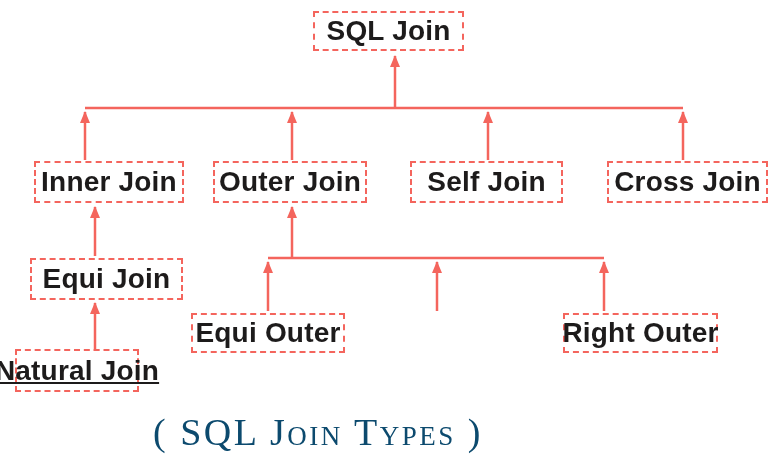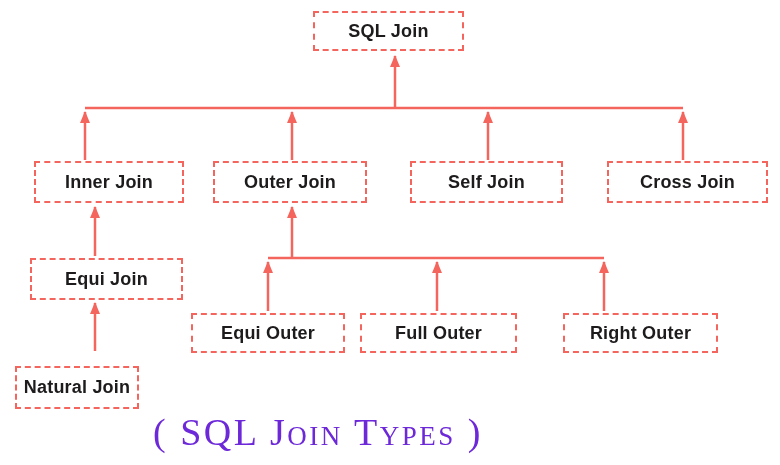--- a/index.html
+++ b/index.html
@@ -22,45 +22,45 @@
     stroke-width:2.5;
     fill:none;
   }
   #ah path{fill:var(--accent);}
   .node{
     position:absolute;
     box-sizing:border-box;
     border:2.5px dashed var(--accent);
     display:flex;align-items:center;justify-content:center;
     color:var(--ink);
-    font-size:18px;
+    font-size:28px;
     font-weight:600;
     letter-spacing:0.2px;
     white-space:nowrap;
     background:transparent;
   }
   .n-sql     {left:313px;top:11px; width:151px;height:40px;}
   .n-inner   {left:34px; top:161px;width:150px;height:42px;}
   .n-outer   {left:213px;top:161px;width:154px;height:42px;}
   .n-self    {left:410px;top:161px;width:153px;height:42px;text-align:right;}
   .n-cross   {left:607px;top:161px;width:161px;height:42px;}
   .n-equi    {left:30px; top:258px;width:153px;height:42px;}
-  .n-natural {left:15px; top:366px;width:124px;height:43px;}
+  .n-natural {left:15px; top:349px;width:124px;height:43px;text-decoration:underline;}
   .n-left    {left:191px;top:313px;width:154px;height:40px;}
   .n-full    {left:360px;top:313px;width:157px;height:40px;}
   .n-right   {left:527px;top:313px;width:155px;height:40px;margin-left:36px;}
   .caption{
     position:absolute;
     left:0;top:410px;width:636px;
     text-align:center;
     font-family:"Liberation Serif", serif;
     font-variant:small-caps;
     font-size:38px;
     letter-spacing:2.5px;
-    color:#6d28d9;
+    color:#0c4a6e;
   }
 </style>
 </head>
 <body>
 
 <div class="canvas">
 
   <svg class="connectors" viewBox="0 0 780 465">
     <defs>
       <marker id="ah" viewBox="0 0 12 10" refX="11" refY="5" markerWidth="12" markerHeight="10" markerUnits="userSpaceOnUse" orient="auto">
@@ -88,18 +88,17 @@
   </svg>
 
   <div class="node n-sql">SQL Join</div>
   <div class="node n-inner">Inner Join</div>
   <div class="node n-outer">Outer Join</div>
   <div class="node n-self">Self Join</div>
   <div class="node n-cross">Cross Join</div>
   <div class="node n-equi">Equi Join</div>
   <div class="node n-natural">Natural Join</div>
   <div class="node n-left">Equi Outer</div>
-  <div class="node n-full">Full Outer</div>
   <div class="node n-right">Right Outer</div>
 
   <div class="caption">( SQL Join Types )</div>
 
 </div>
 
 </body></html>

